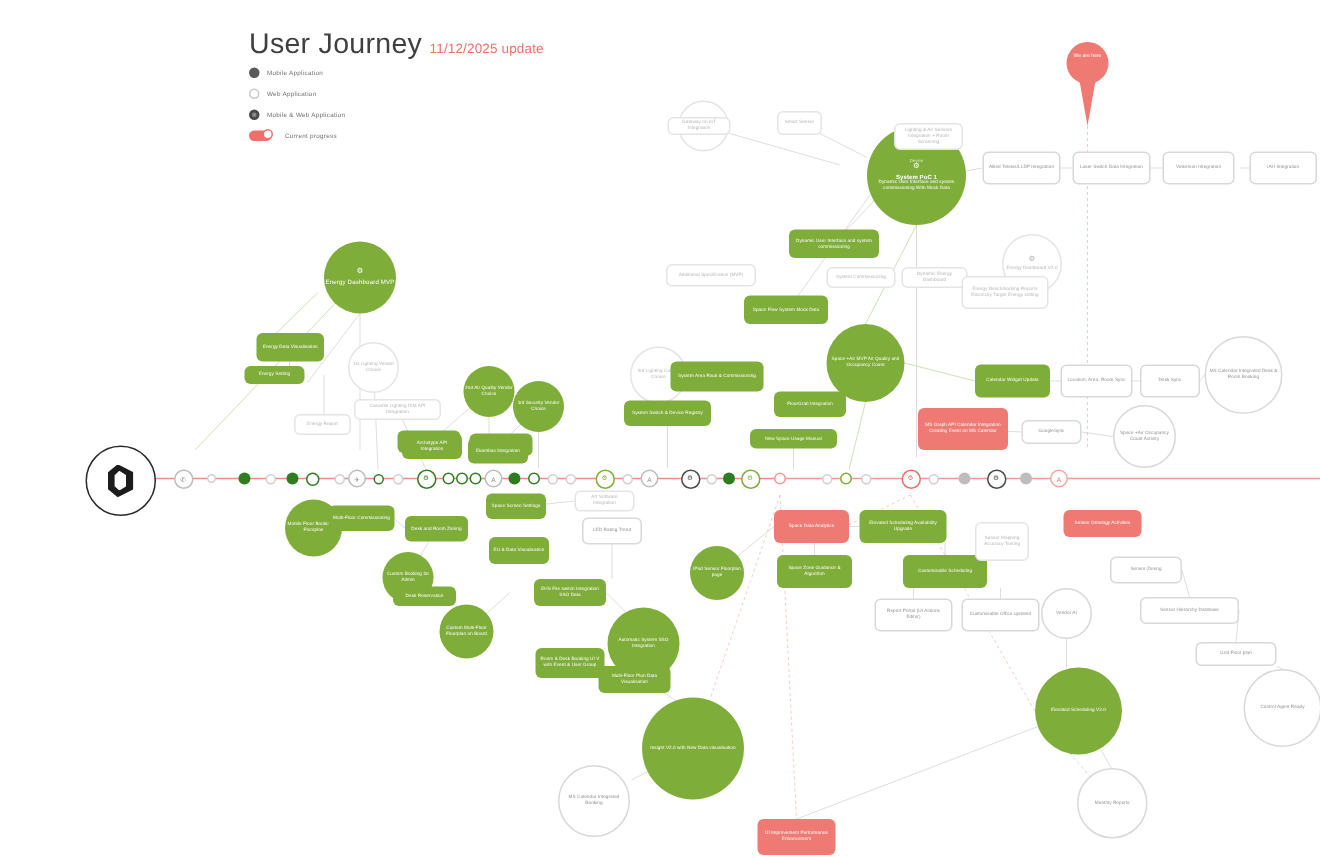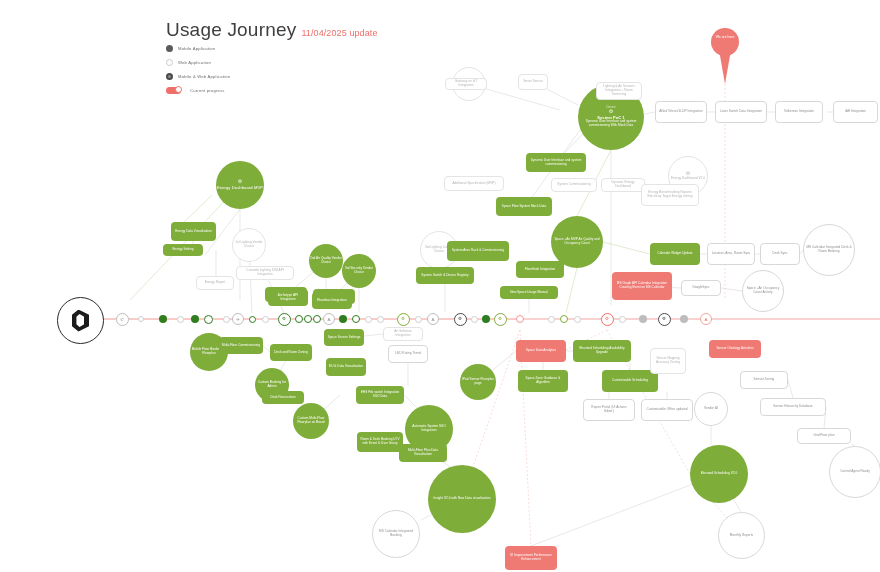--- a/index.html
+++ b/index.html
@@ -135,21 +135,21 @@
       <path d="M520 330 L 531 546"></path>
         <path d="M690 474 L 741 535"></path>
       <path d="M520 330 L 462 499"></path>
     </g>
 
     <line x1="102" y1="319" x2="524" y2="319" stroke="#ef8d88" stroke-width="0.9"></line>
     <line x1="524" y1="319" x2="880" y2="319" stroke="#f09a96" stroke-width="0.9"></line>
   </svg>
 
   <div class="title">
-    <span>Usage Journey</span><span class="title-sub">11/04/2025 update</span>
+    <span>User Journey</span><span class="title-sub">11/12/2025 update</span>
   </div>
 
   <div class="legend">
     <div class="legend-row">
       <span class="lg-dot lg-mobile"></span>
       <span class="legend-label">Mobile Application</span>
     </div>
     <div class="legend-row">
       <span class="lg-dot lg-web"></span>
       <span class="legend-label">Web Application</span>

